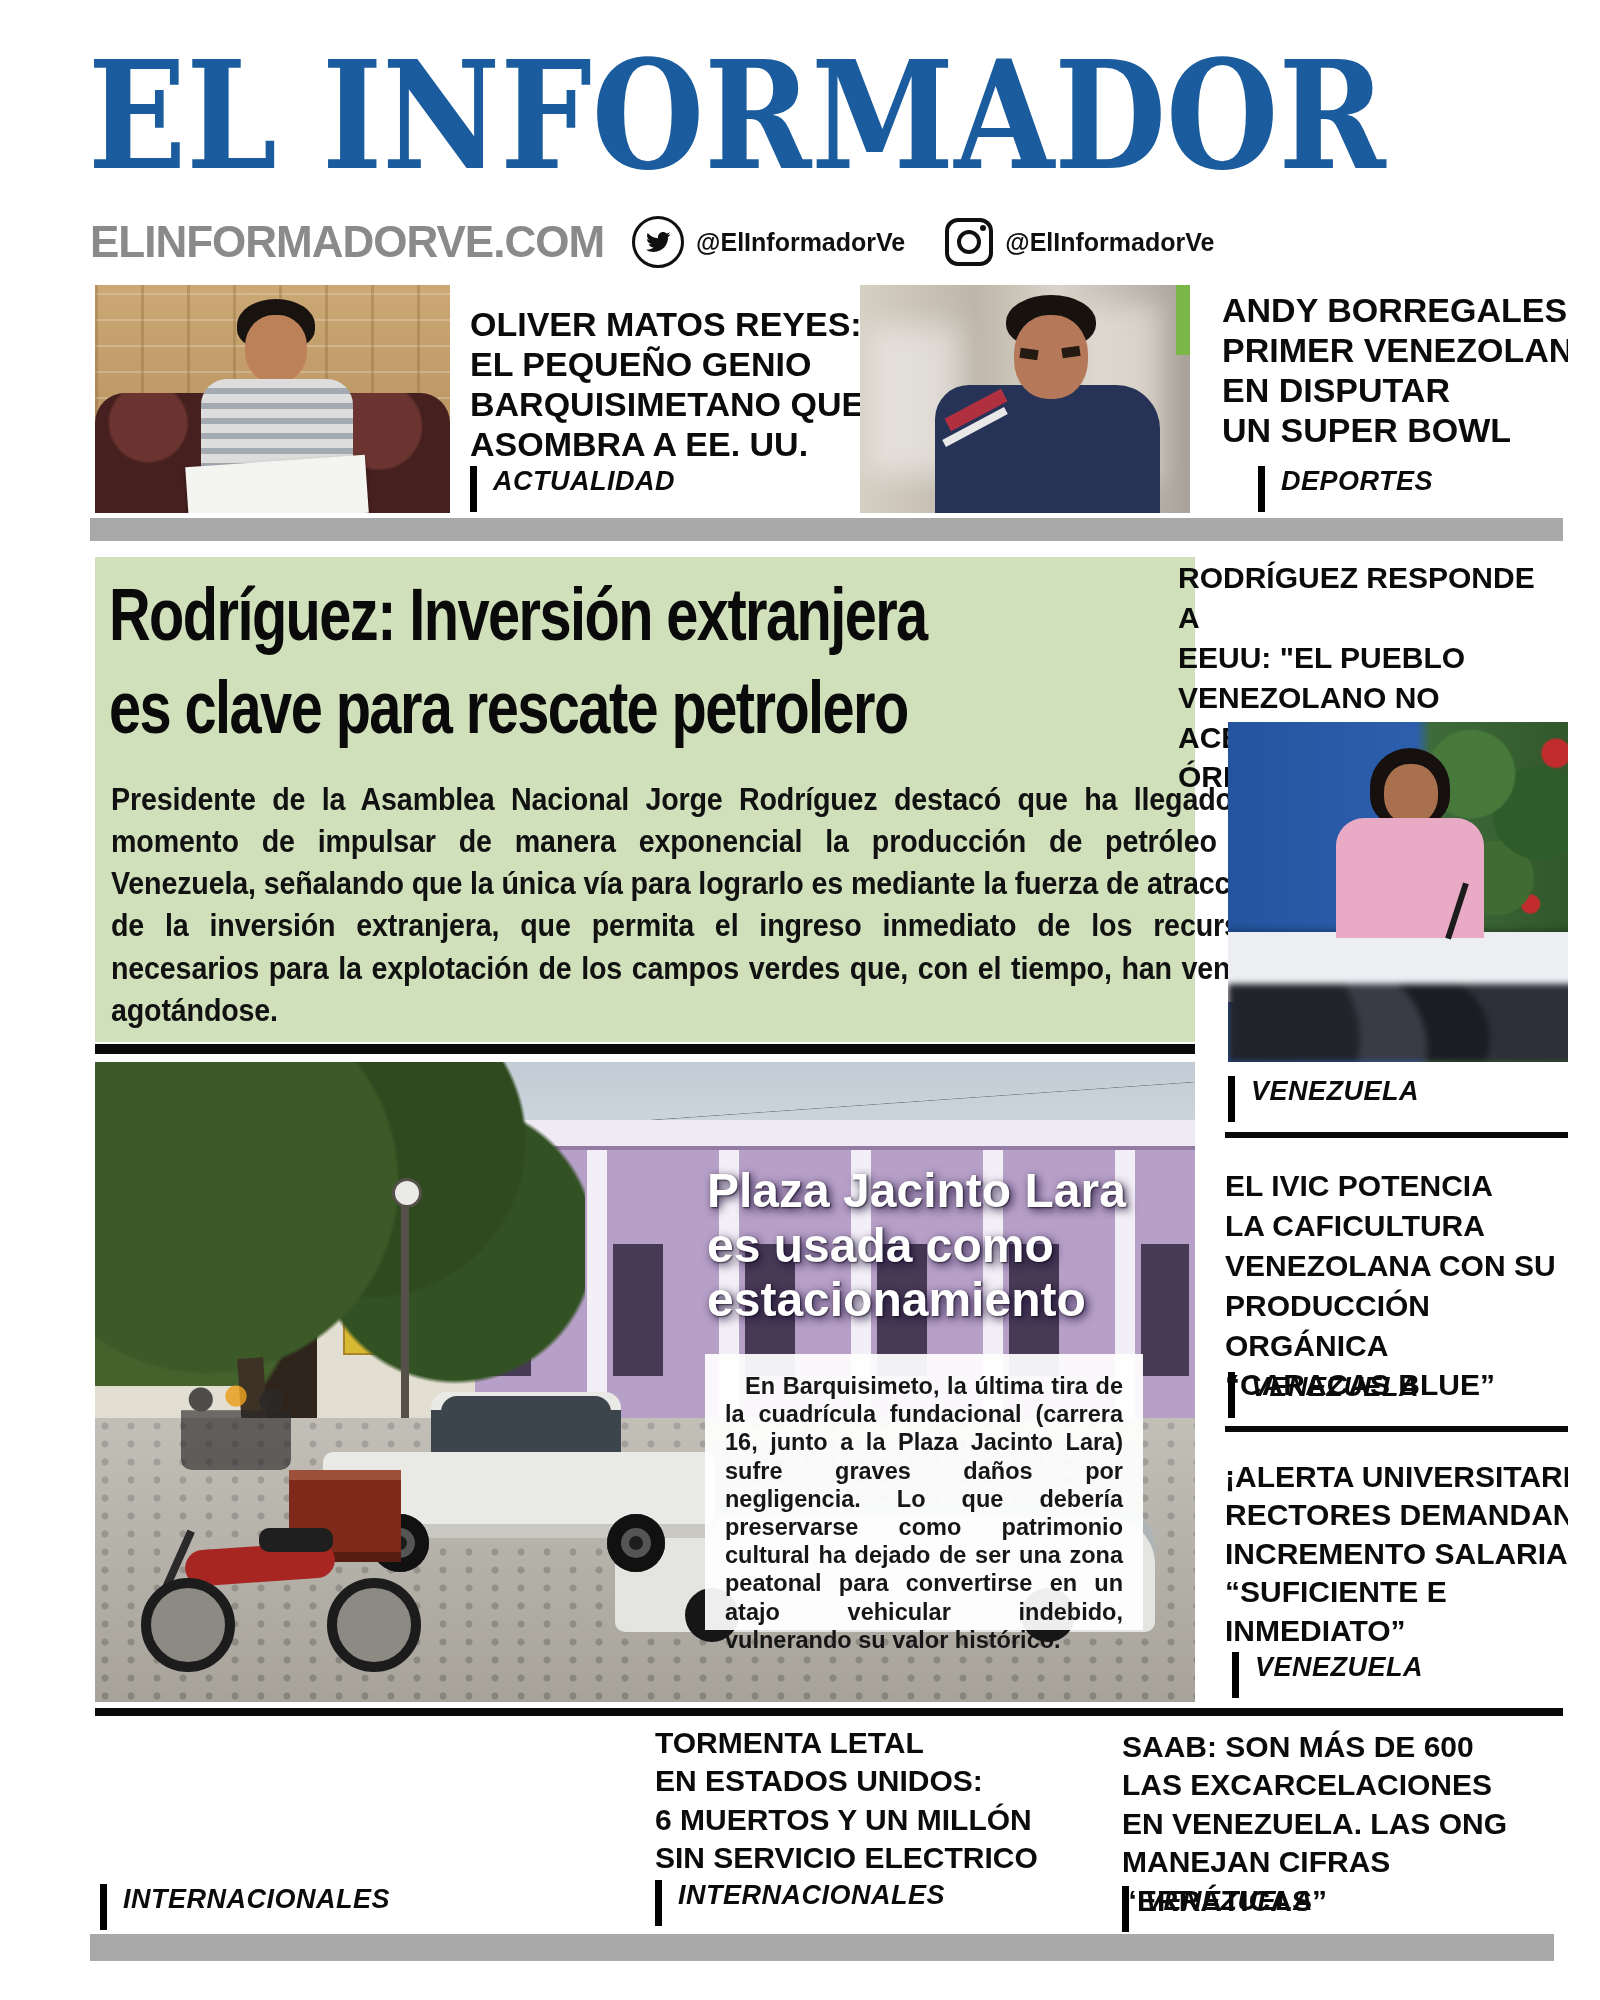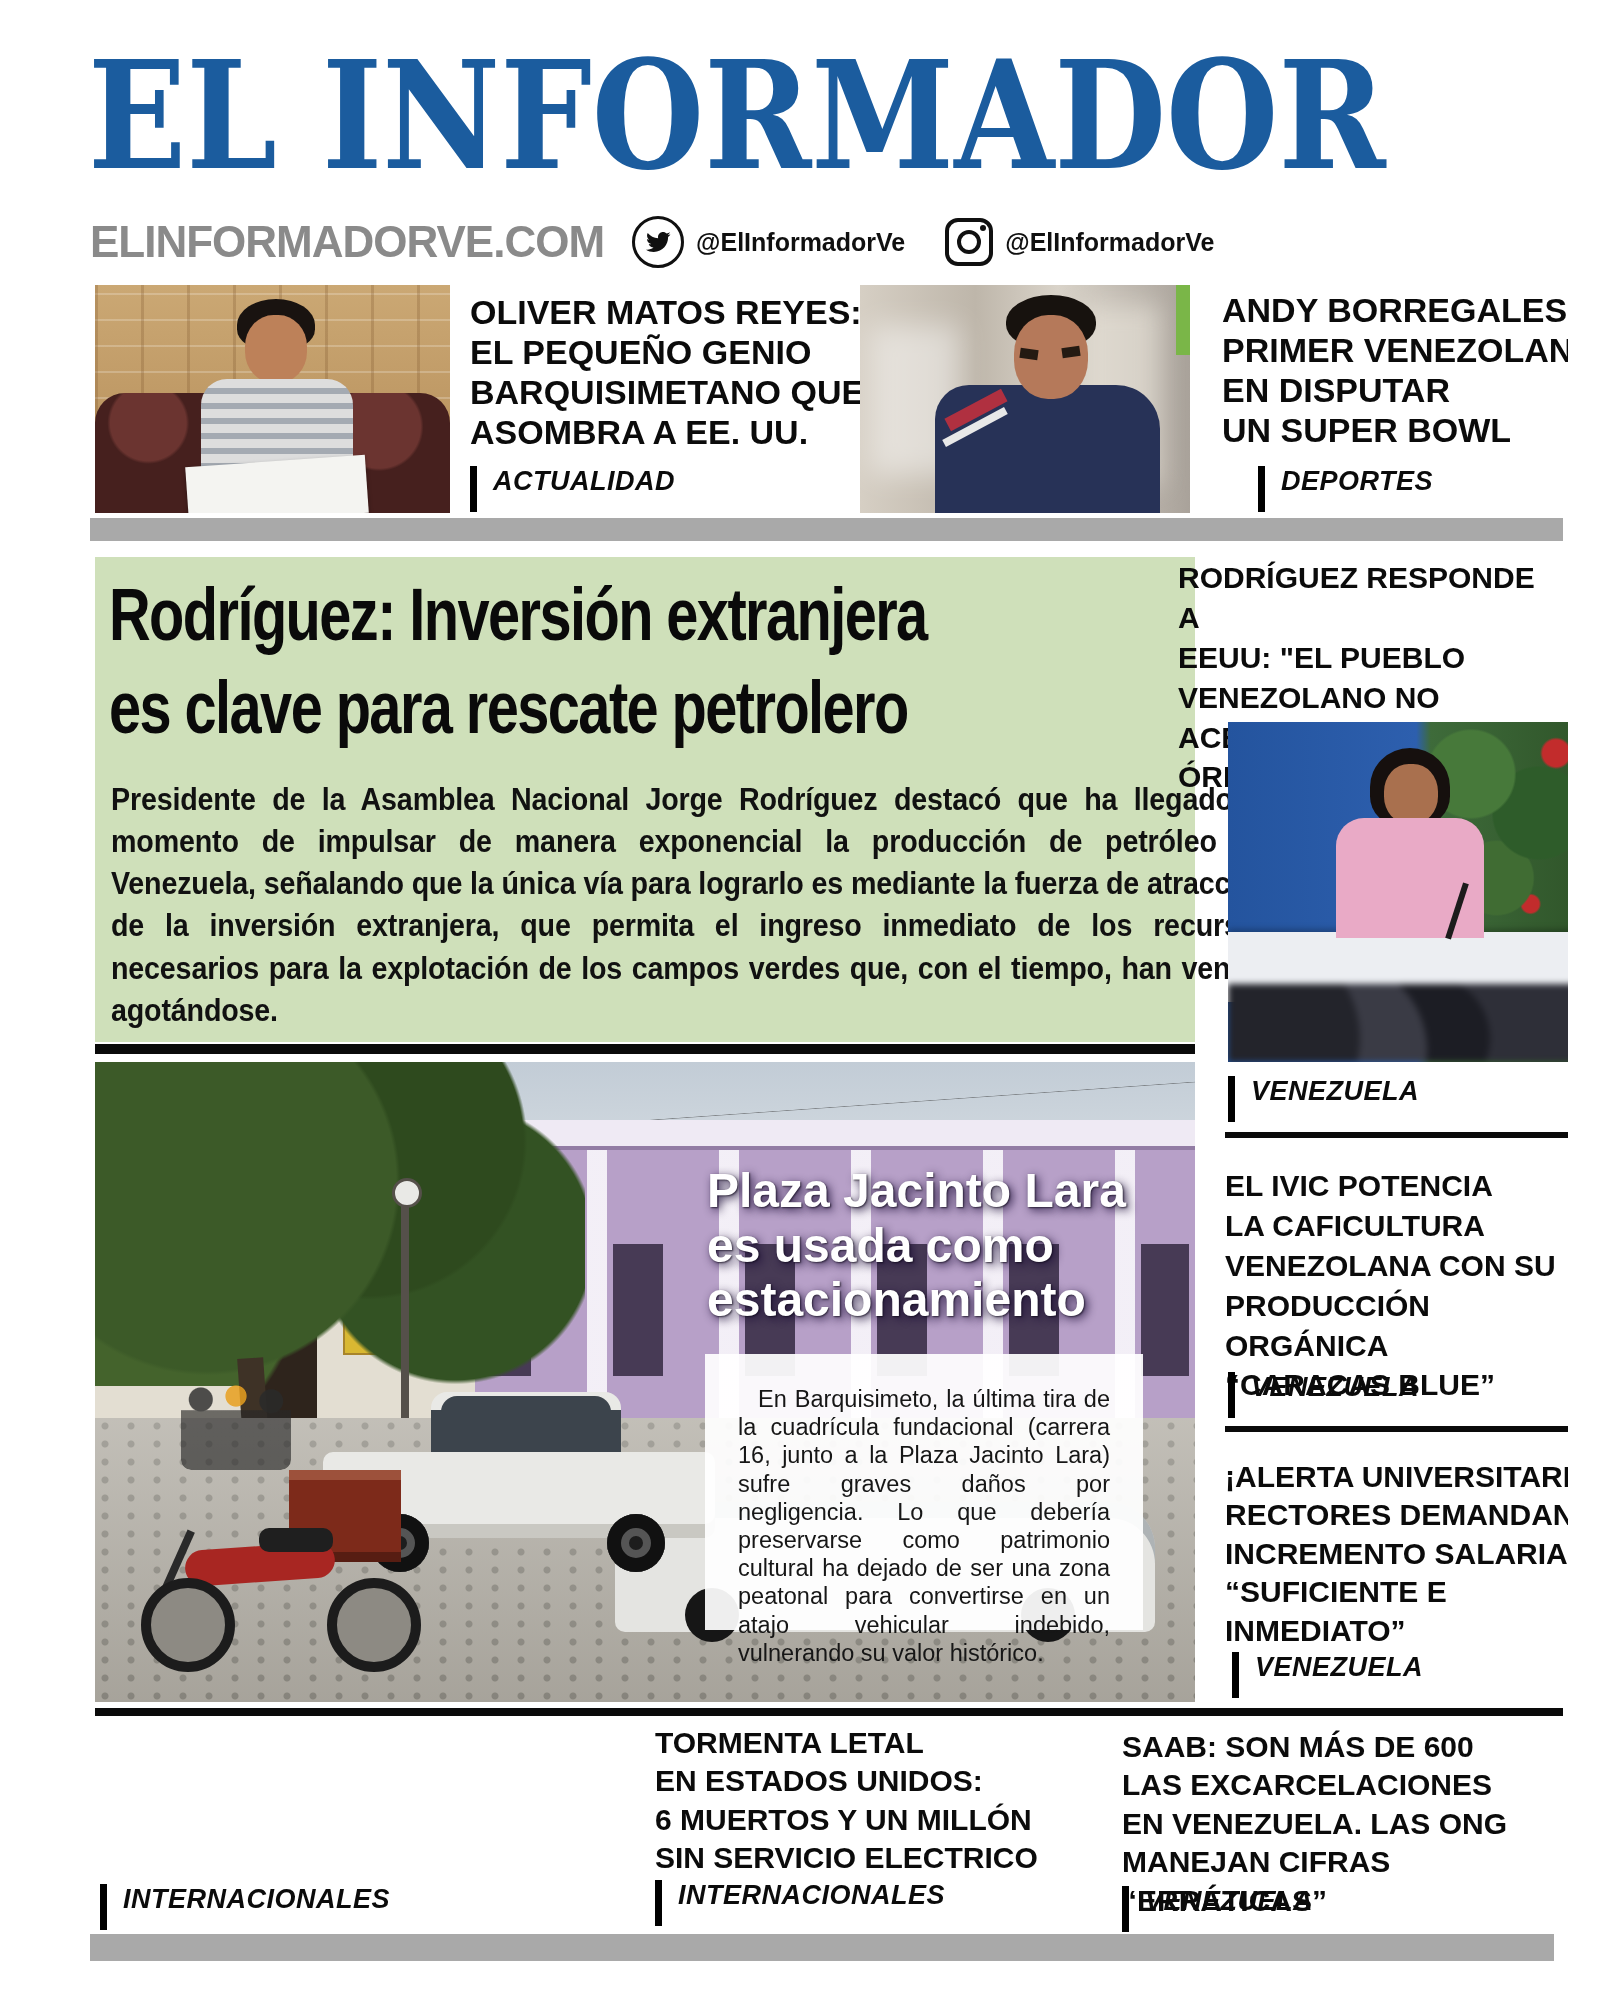--- a/index.html
+++ b/index.html
@@ -152,21 +152,21 @@
   .pz-moto .tank{position:absolute;left:54px;top:76px;width:150px;height:36px;background:#a82622;border-radius:18px;transform:rotate(-4deg);}
   .pz-moto .seat{position:absolute;left:128px;top:58px;width:74px;height:24px;background:#1f1f1f;border-radius:10px;}
   .pz-moto .wf{position:absolute;left:10px;top:108px;width:74px;height:74px;border:10px solid #1c1c1c;border-radius:50%;background:#8d8a83;}
   .pz-moto .wb{position:absolute;left:196px;top:108px;width:74px;height:74px;border:10px solid #1c1c1c;border-radius:50%;background:#8d8a83;}
   .pz-moto .fork{position:absolute;left:42px;top:58px;width:8px;height:70px;background:#2a2a2a;transform:rotate(24deg);}
 
   .pz-title{position:absolute;left:612px;top:102px;width:480px;color:#fff;font-weight:800;font-size:48px;line-height:1.14;
      text-shadow:3px 3px 10px rgba(30,16,56,.9),1px 1px 2px rgba(0,0,0,.7);}
   .pz-box{position:absolute;left:610px;top:292px;width:438px;height:276px;background:rgba(255,255,255,.93);
      padding:14px 16px;box-sizing:border-box;}
-  .pz-box p{margin:17px;font-size:23.5px;line-height:1.2;font-weight:400;text-align:justify;text-indent:20px;color:#161616;}
+  .pz-box p{margin:4px;font-size:23.5px;line-height:1.2;font-weight:700;text-align:justify;text-indent:20px;color:#161616;}
 
   
   .c1{left:100px;top:1728px;width:480px;}
   .c2{left:655px;top:1724px;width:460px;}
   .c3{left:1122px;top:1728px;width:478px;}
 </style>
 </head>
 <body>
 
 <div class="page">
@@ -189,21 +189,21 @@
   </div>
 
   <div class="photo ph-boy">
     <div class="wood"></div>
     <div class="sofa"></div>
     <div class="hair"></div>
     <div class="face"></div>
     <div class="shirt"></div>
     <div class="paper"></div>
   </div>
-  <div class="hl teaser-hl pre abs" style="left:470px;top:292px;width:400px;">OLIVER MATOS REYES:
+  <div class="hl teaser-hl pre abs" style="left:470px;top:304px;width:400px;">OLIVER MATOS REYES:
 EL PEQUEÑO GENIO
 BARQUISIMETANO QUE
 ASOMBRA A EE. UU.</div>
   <div class="kicker" style="left:470px;top:466px;">
     <span>ACTUALIDAD</span>
   </div>
 
   <div class="photo ph-player">
     <div class="blur1"></div>
     <div class="blur2"></div>

